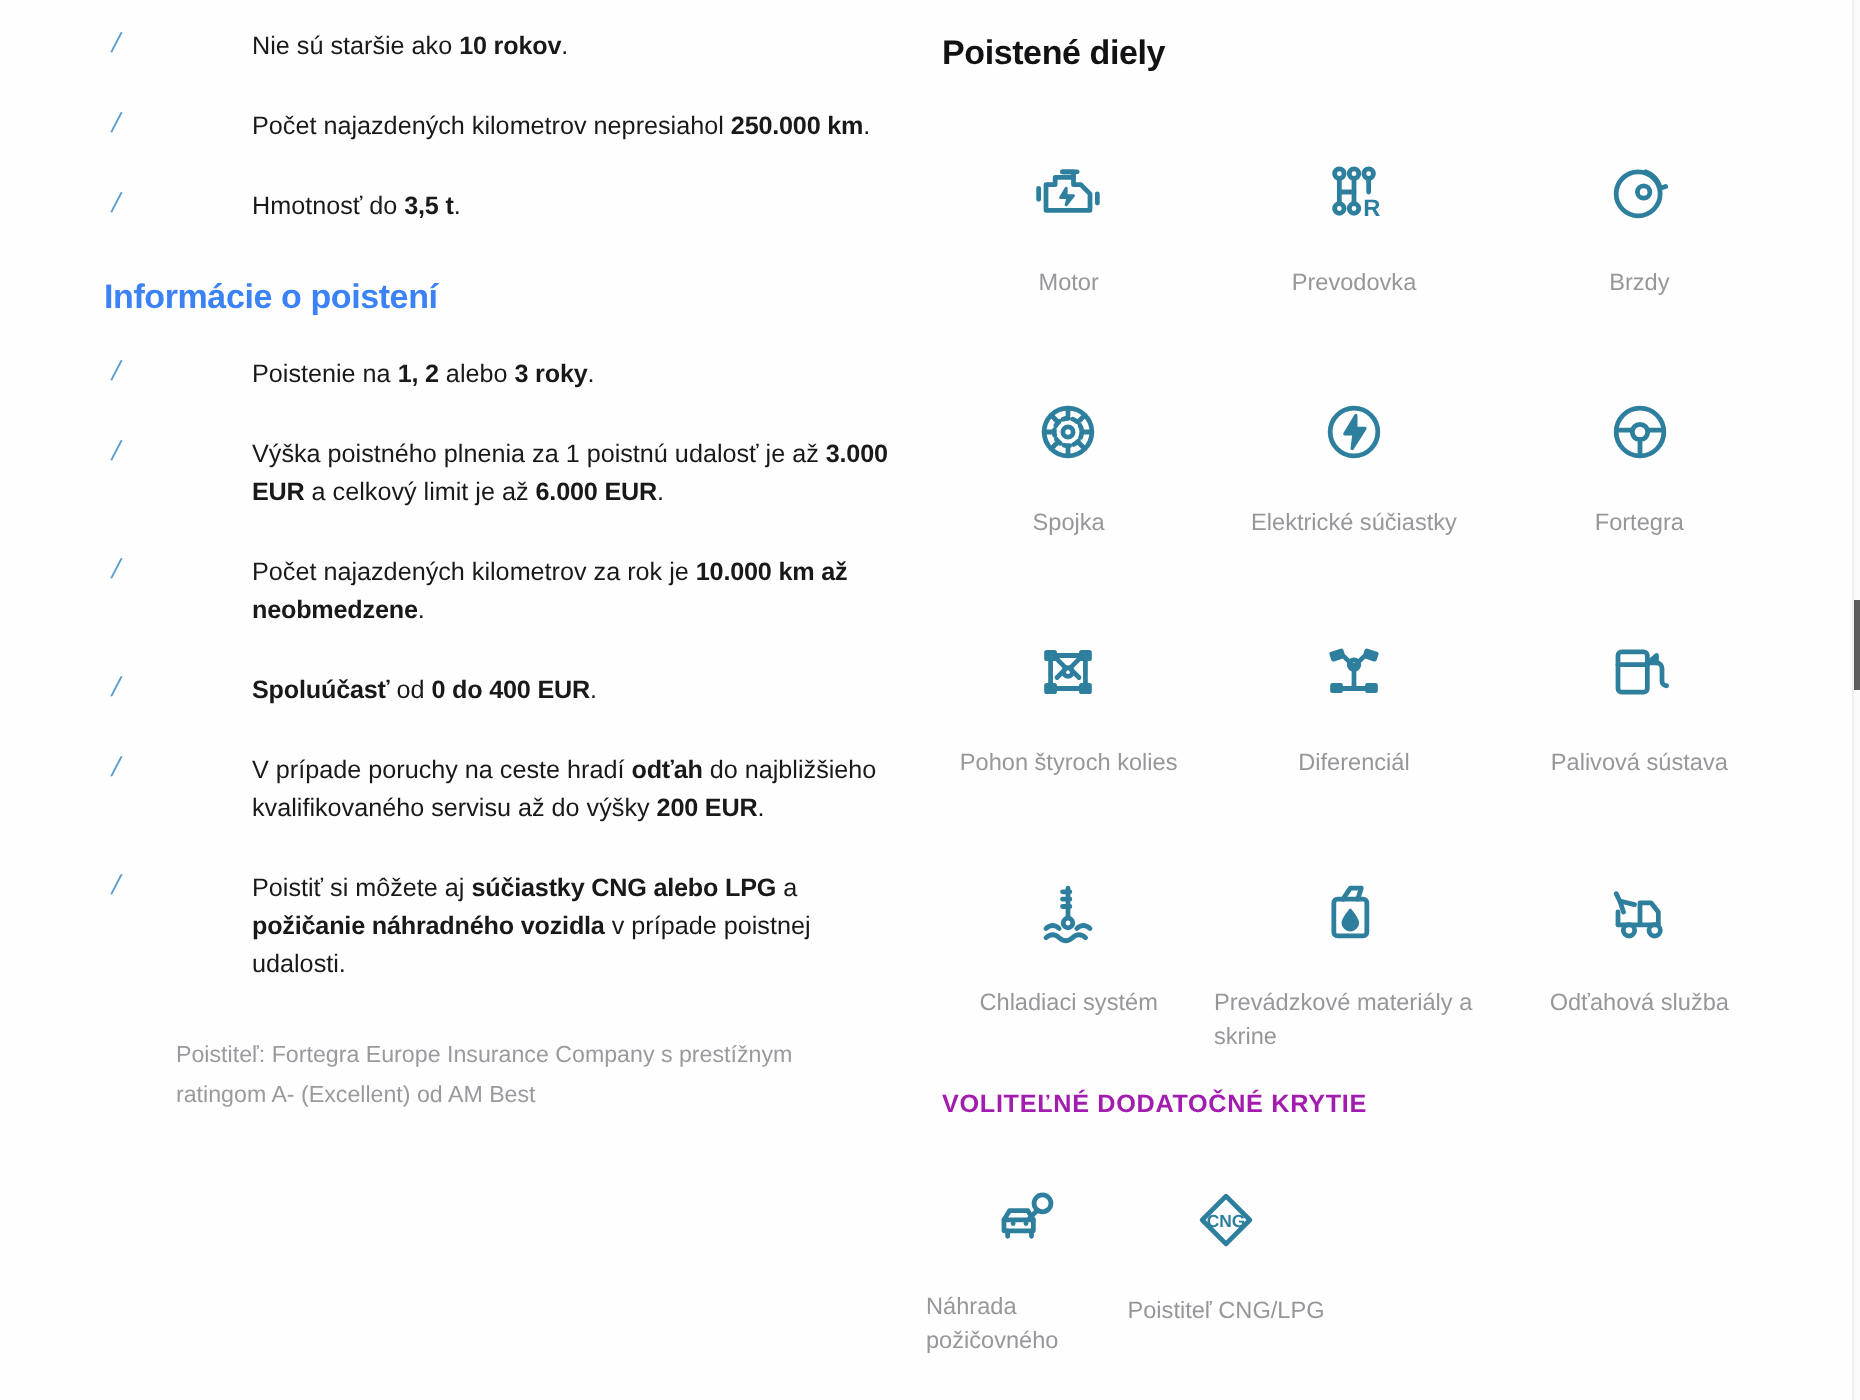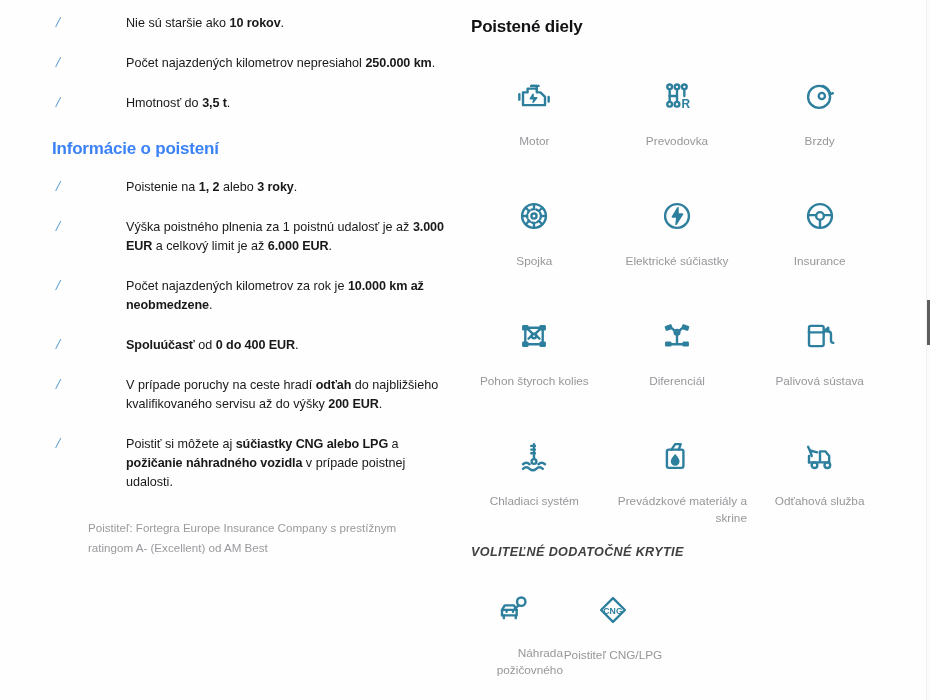--- a/index.html
+++ b/index.html
@@ -110,31 +110,30 @@
     display: flex;
     align-items: center;
     justify-content: center;
   }
 
   .icon-label {
     margin-top: 14px;
     font-size: 11.8px;
     line-height: 17px;
     color: #97979b;
-    text-align: right;
+    text-align: left;
     max-width: 140px;
   }
 
   .subhead {
     font-size: 12.6px;
     font-weight: 700;
     letter-spacing: 0.35px;
-    color: #404040;
+    color: #a21caf;
     margin: 6px 0 0 8px;
-    font-style: italic;
   }
 
   .icon-grid.optional {
     margin-top: 14px;
     width: 300px;
   }
   .icon-grid.optional .icon-cell { height: 104px; }
 
   
   .edge-scroll {
@@ -274,21 +273,21 @@
           <div class="icon-label">Elektrické súčiastky</div>
         </div>
         <div class="icon-cell">
           <div class="icon-art">
             <svg width="44" height="44" viewBox="0 0 48 48" fill="none" stroke="#2d7f9d" stroke-width="2.6" stroke-linecap="round" stroke-linejoin="round">
               <circle cx="24" cy="24" r="13"></circle>
               <circle cx="24" cy="24" r="4.2"></circle>
               <path d="M11.5 23h8M28.5 23h8M24 28.2V37"></path>
             </svg>
           </div>
-          <div class="icon-label">Insurance</div>
+          <div class="icon-label">Fortegra</div>
         </div>
         <div class="icon-cell">
           <div class="icon-art">
             <svg width="44" height="44" viewBox="0 0 48 48" fill="none" stroke="#2d7f9d" stroke-width="2.6" stroke-linecap="round" stroke-linejoin="round">
               <rect x="11" y="12" width="7" height="6" rx="1.4" fill="#2d7f9d" stroke="none"></rect>
               <rect x="30" y="12" width="7" height="6" rx="1.4" fill="#2d7f9d" stroke="none"></rect>
               <rect x="11" y="30" width="7" height="6" rx="1.4" fill="#2d7f9d" stroke="none"></rect>
               <rect x="30" y="30" width="7" height="6" rx="1.4" fill="#2d7f9d" stroke="none"></rect>
               <path d="M18 15h12M18 33h12M14.5 18v12M33.5 18v12"></path>
               <path d="M18 17l5 5-5 5M30 17l-5 5 5 5"></path>

